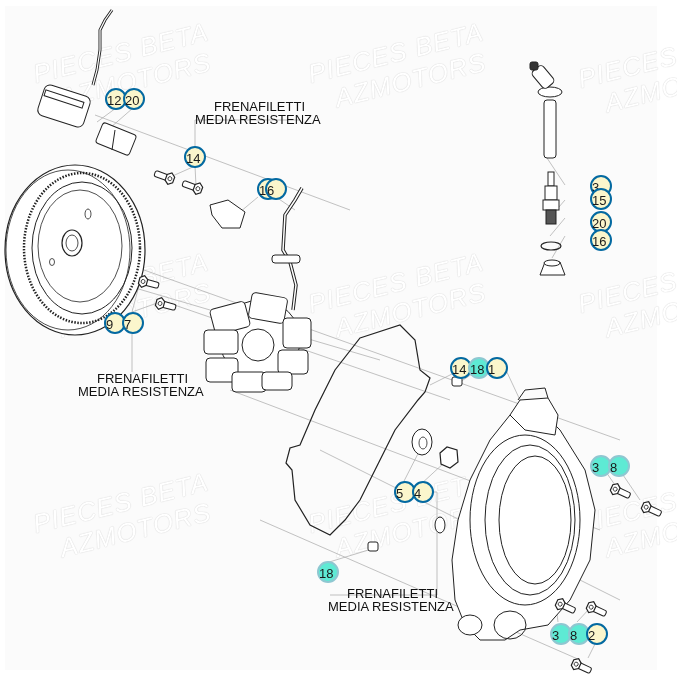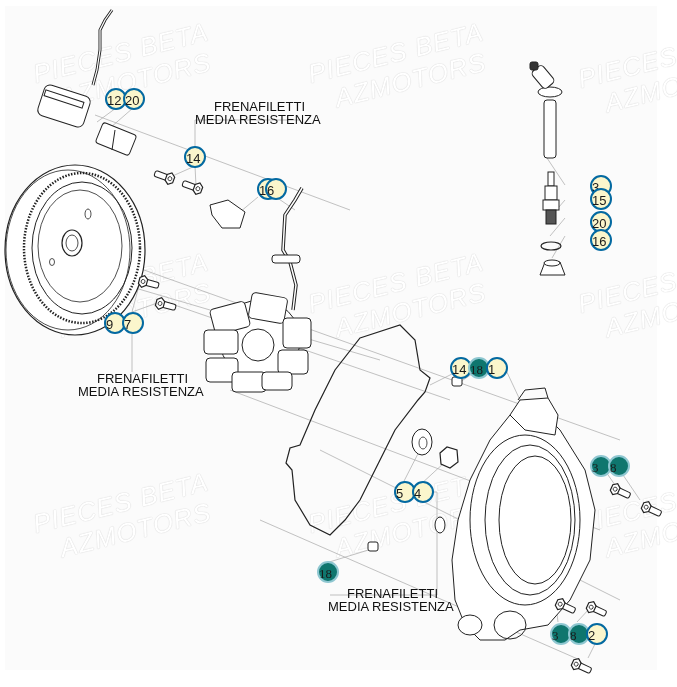--- a/index.html
+++ b/index.html
@@ -6,21 +6,21 @@
   body { width: 677px; height: 687px; overflow: hidden; position: relative; font-family: "Liberation Sans", sans-serif; }
   #canvas { position: absolute; left: 0; top: 0; width: 677px; height: 687px; background: #ffffff; }
   #sheet { position: absolute; left: 5px; top: 6px; width: 652px; height: 664px; background: #fbfbfb; }
   svg.drawing { position: absolute; left: 0; top: 0; }
   .wm { position: absolute; color: #ffffff; font-size: 26px; font-style: italic; letter-spacing: 1px;
         text-shadow: 0 0 1px #d6d6d6, 0 0 1px #d6d6d6; transform: rotate(-14deg); transform-origin: left top;
         white-space: nowrap; line-height: 30px; pointer-events: none; }
   .badge { position: absolute; width: 22px; height: 22px; border-radius: 50%; border: 2px solid #0369a1;
            background: #fbf6cc; color: #1a1a1a; font-size: 13px; line-height: 22px; text-align: left;
            box-sizing: border-box; }
-  .badge.blue { background: #0f766e; border-color: #8fc7d1; font-family: Liberation Serif, serif; }
+  .badge.blue { background: #5eead4; border-color: #8fc7d1; }
   .note { position: absolute; font-size: 13px; line-height: 13px; color: #111; text-align: right; white-space: nowrap; }
 </style>
 </head>
 <body>
 
 <div id="canvas">
   <div id="sheet"></div>
 
   <div class="wm" style="left:30px;top:60px;">
       <div>PIECES BETA</div>

